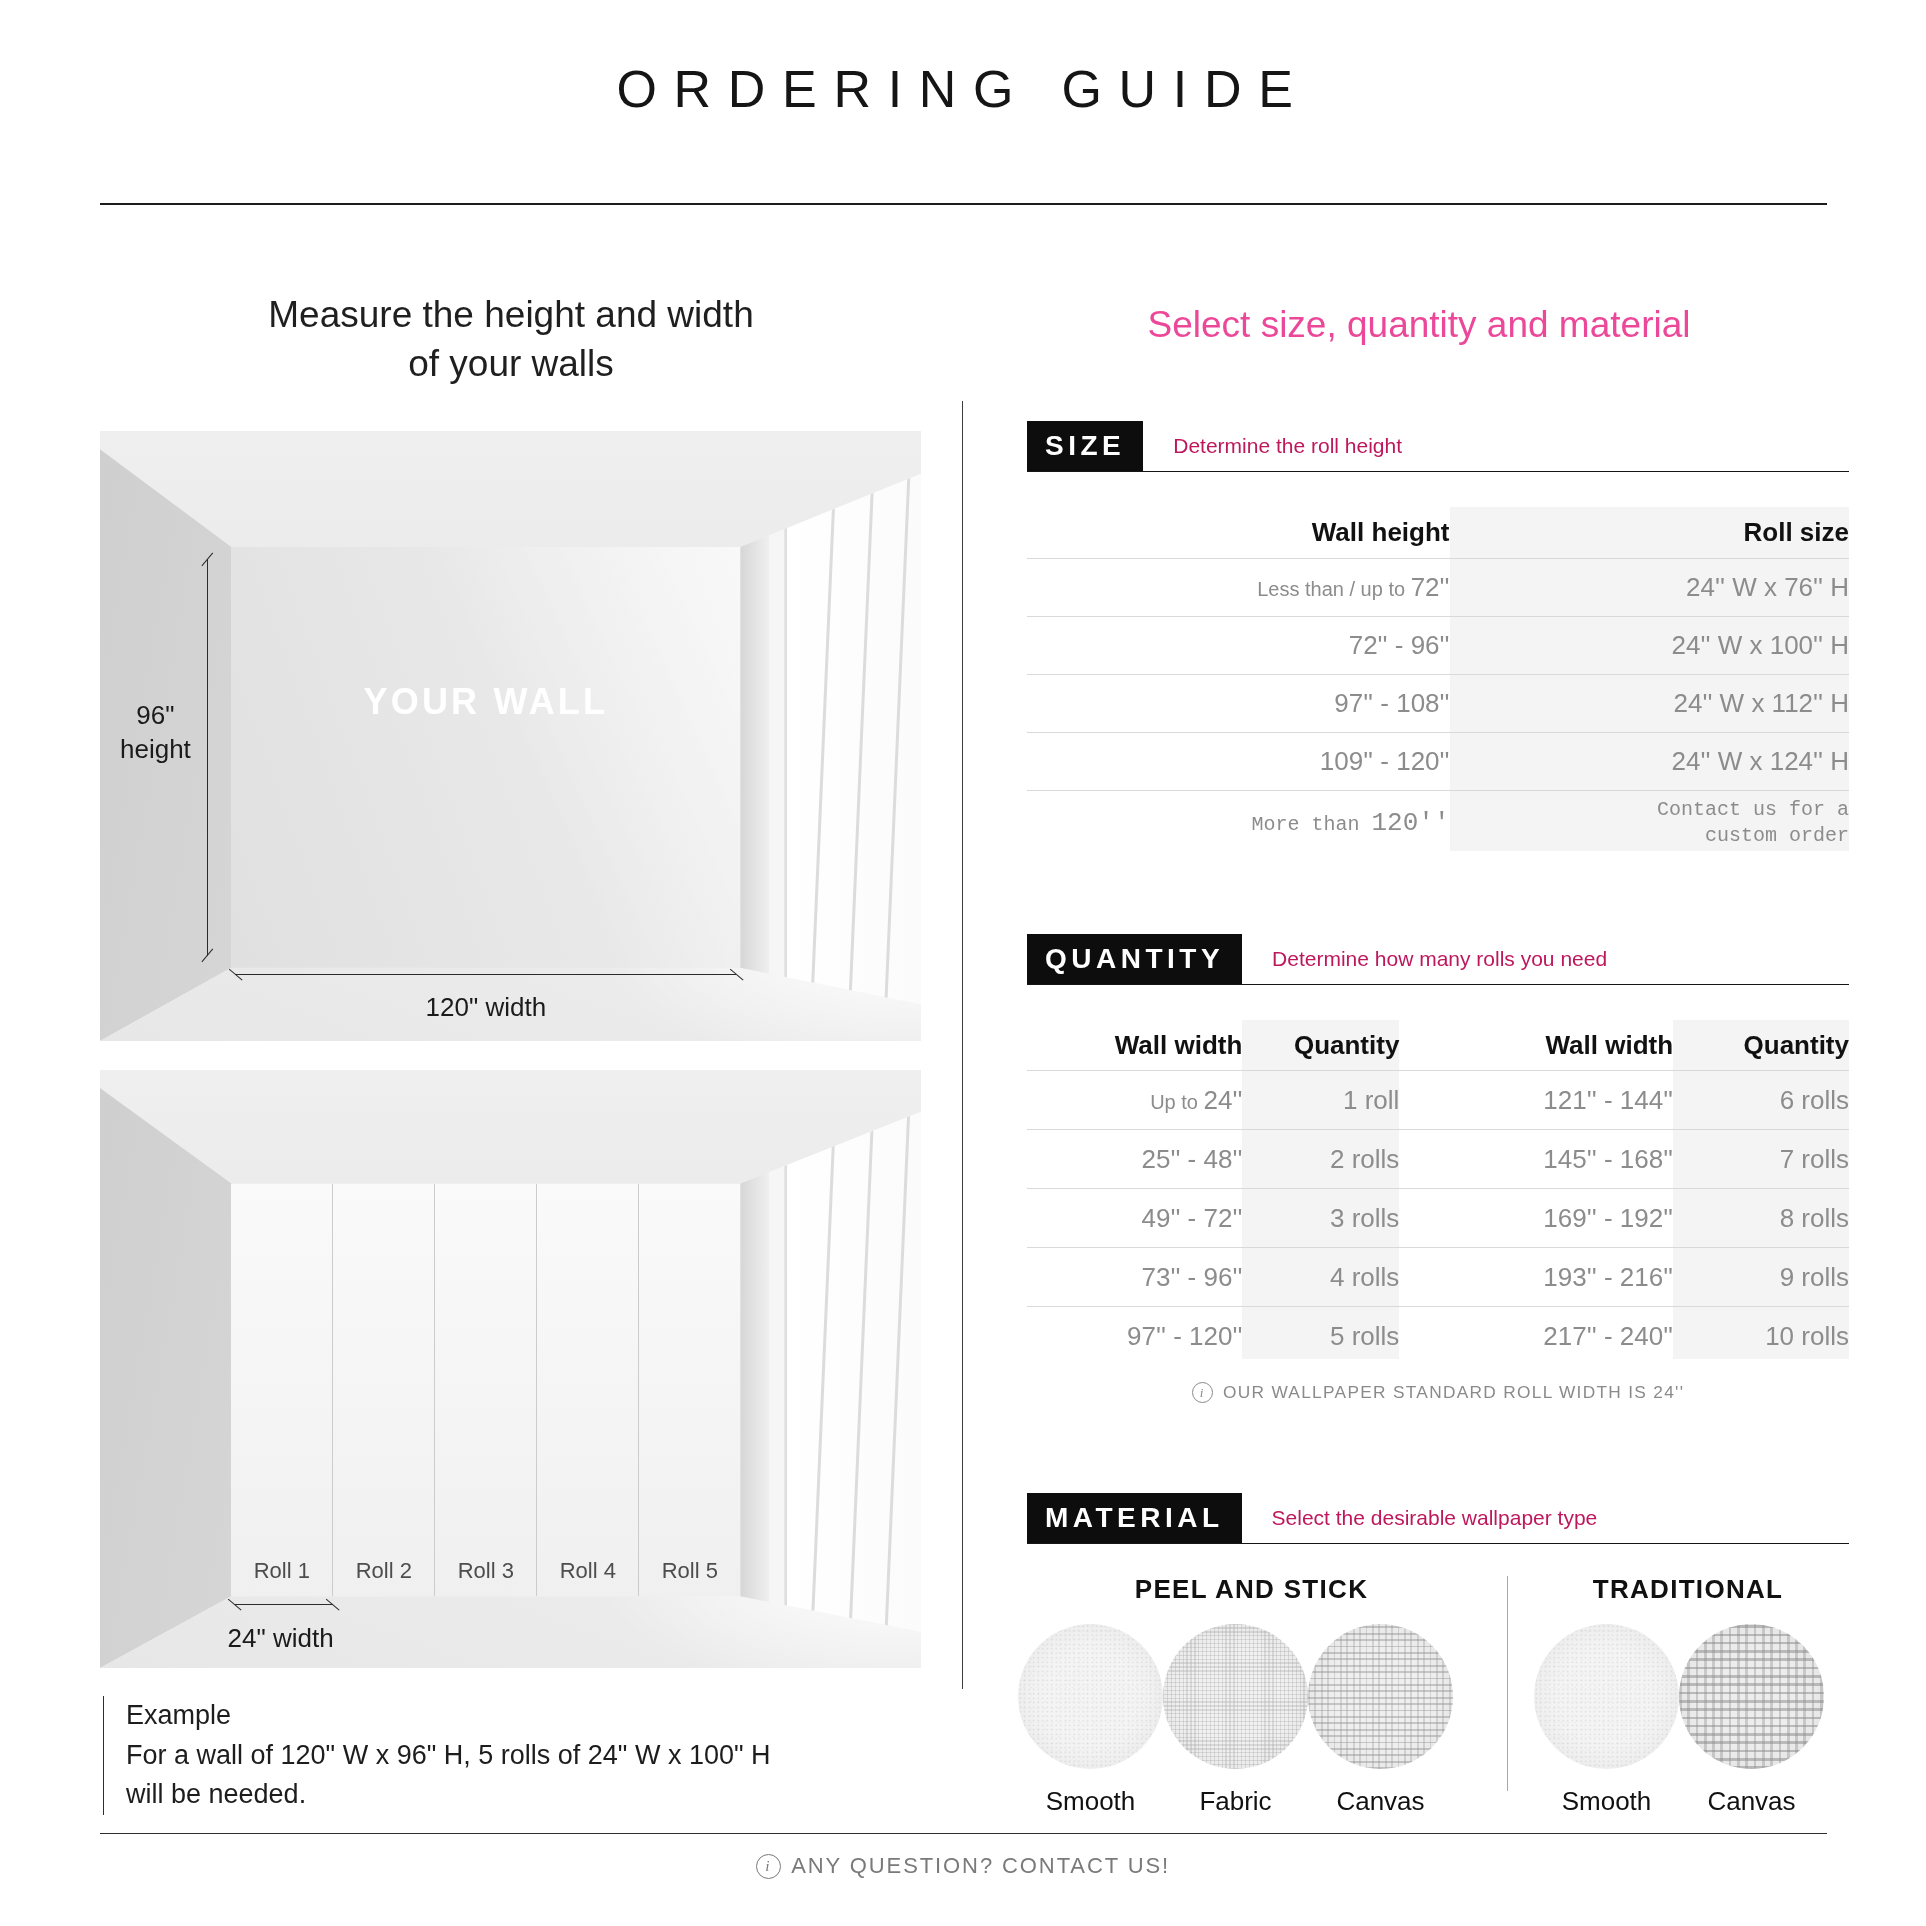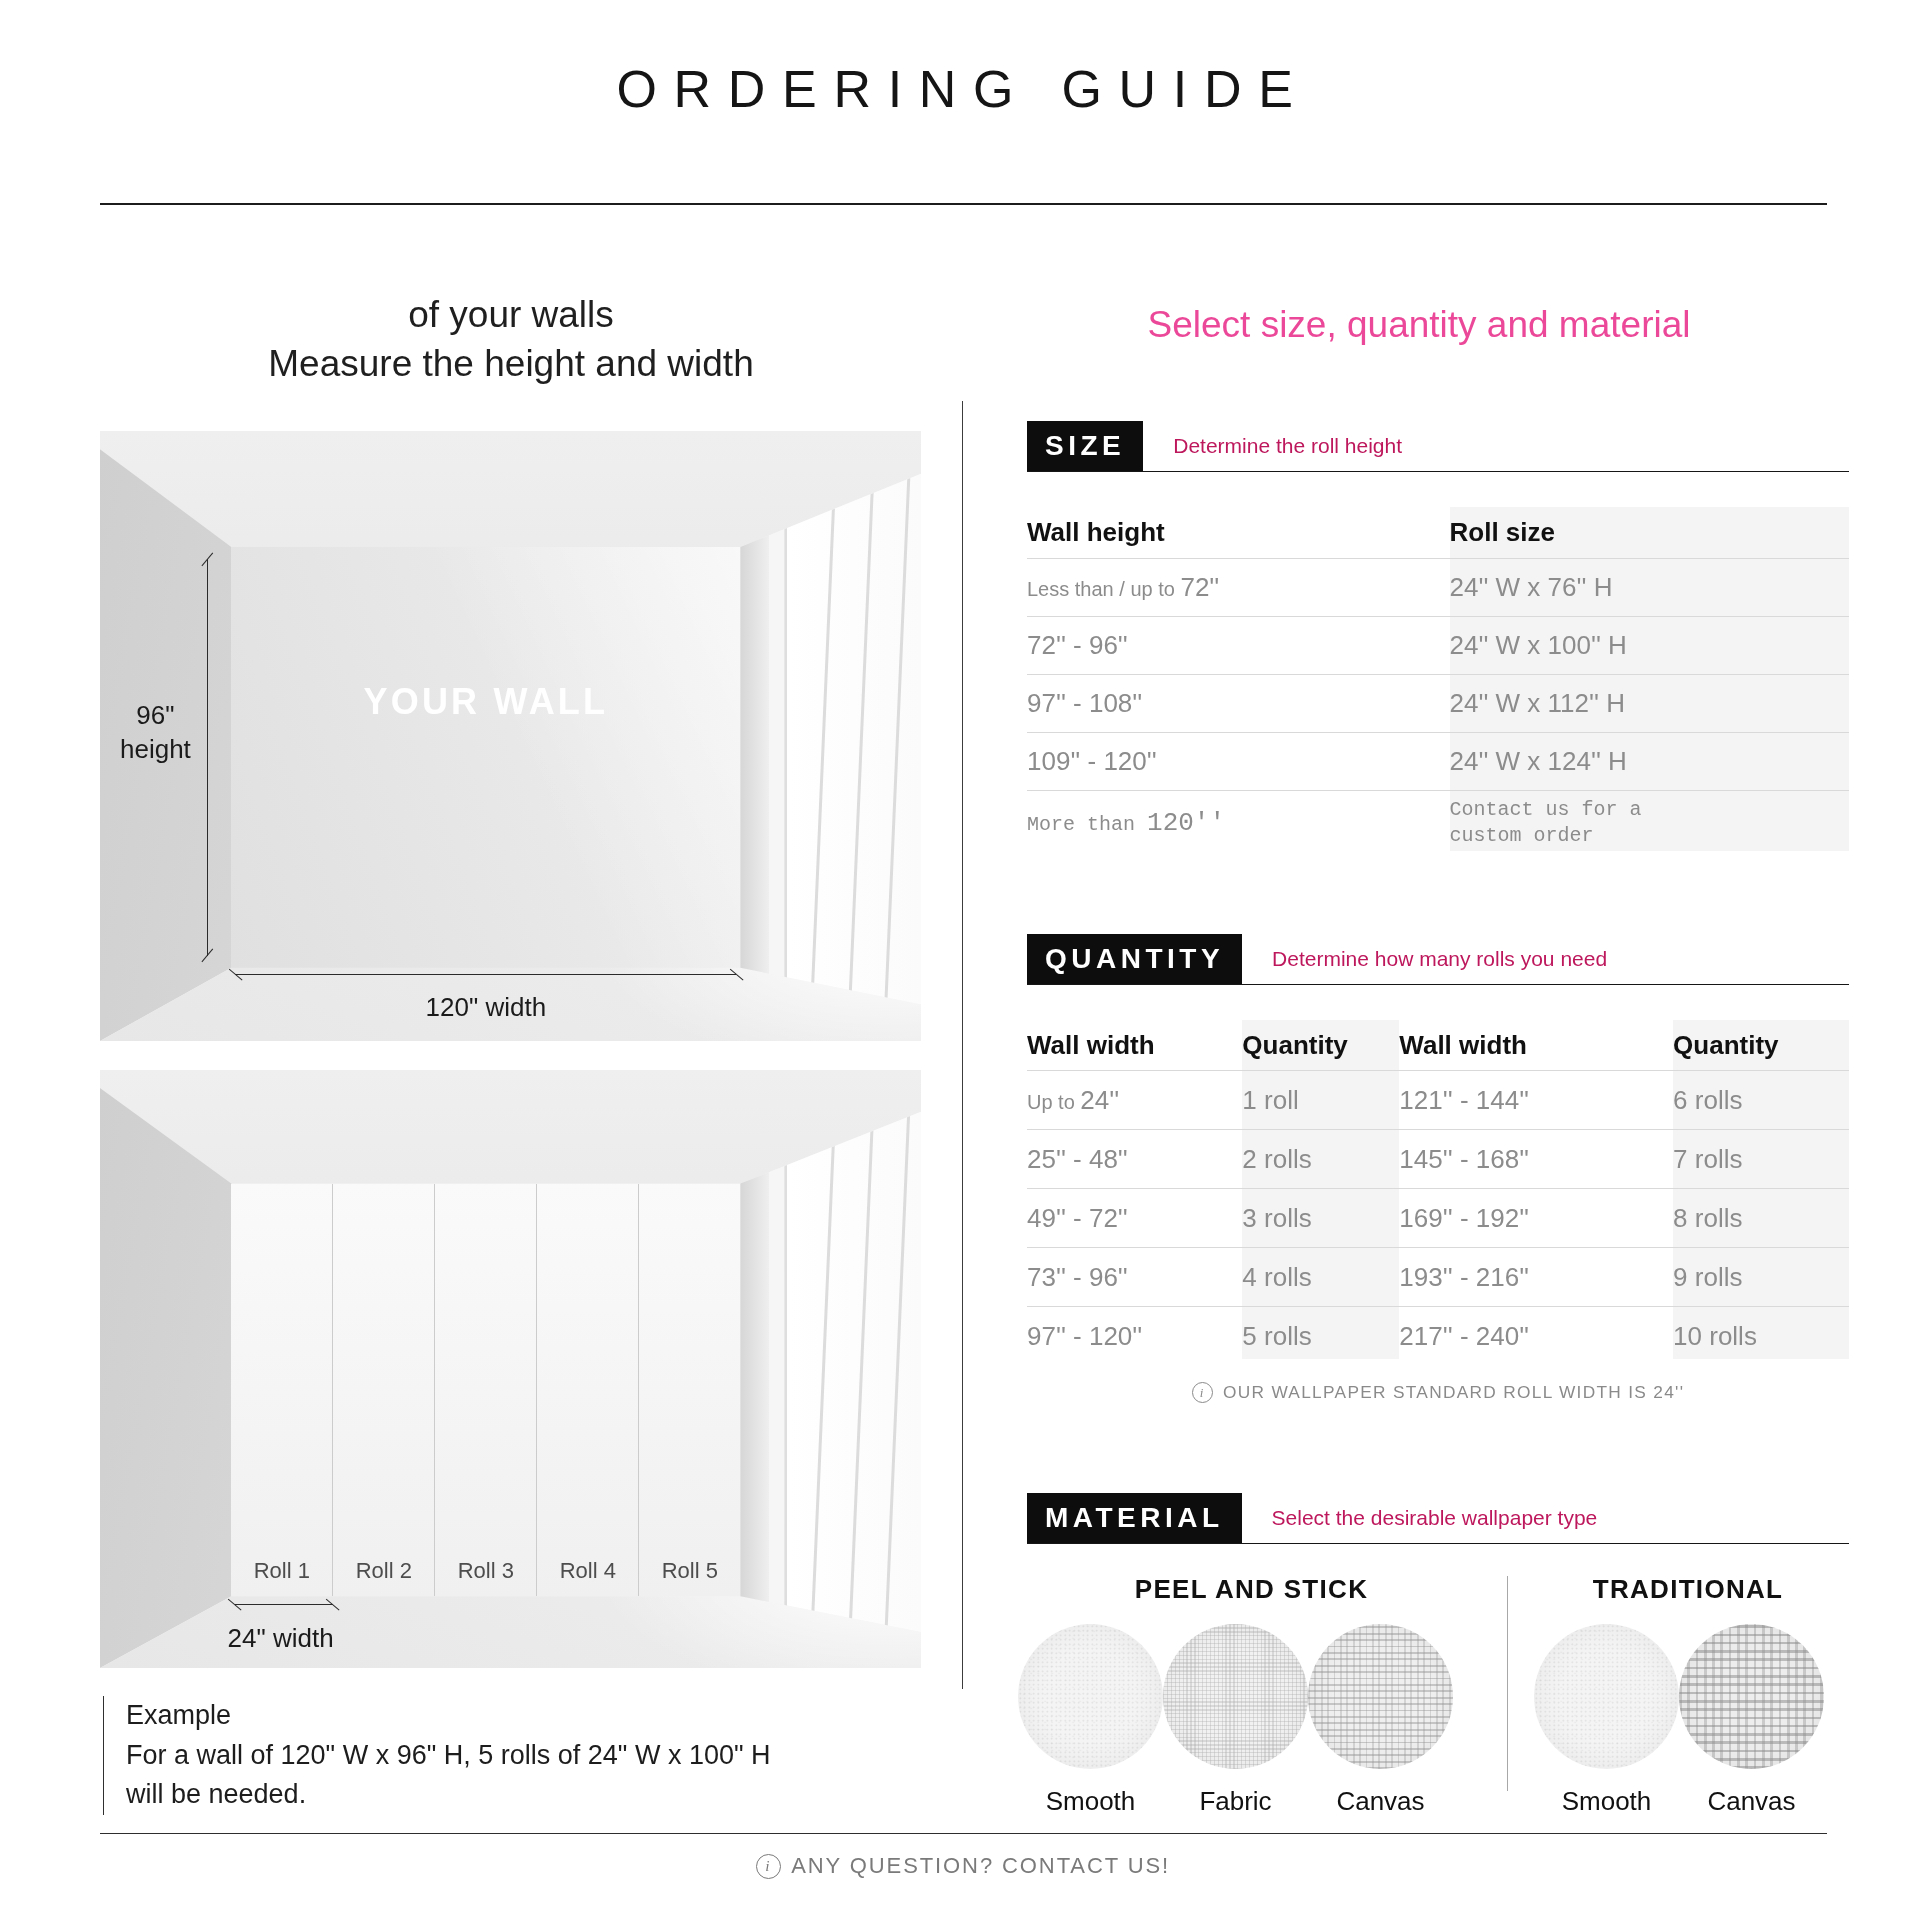--- a/index.html
+++ b/index.html
@@ -96,21 +96,21 @@
 
   
   .muted{color:#8c8c8c;}
   .size-table{left:1027px;top:507px;width:822px;height:344px;}
   .band{position:absolute;background:#f4f4f4;}
   .size-band{left:51.4%;right:0;top:0;bottom:0;}
   .s-row{position:relative;display:grid;grid-template-columns:51.4% 48.6%;align-items:center;
     height:57px;border-top:1.3px solid #d9d9d9;}
   .s-row.header{height:51px;border-top:none;}
   .s-row.last{height:64px;font-family:Liberation Mono, monospace;}
-  .cell{text-align:left;font-size:26px;}
+  .cell{text-align:right;font-size:26px;}
   .cell .small, .small{font-size:20px;}
   .th{font-size:26px;font-weight:600;color:#111111;}
   .contact-cell{line-height:1.3;}
 
   .q-table{left:1027px;top:1020px;width:822px;height:339px;}
   .q-band-1{left:26.2%;width:19.1%;top:0;bottom:0;}
   .q-band-2{left:78.6%;right:0;top:0;bottom:0;}
   .q-row{position:relative;display:grid;grid-template-columns:26.2% 19.1% 33.3% 21.4%;
     align-items:center;height:58px;border-top:1.3px solid #d9d9d9;}
   .q-row.header{height:50px;border-top:none;}
@@ -152,22 +152,22 @@
     font-size:22px;letter-spacing:1.9px;color:#7a7a7a;}
   .footer-note .info-circle{width:23px;height:23px;border-color:#7a7a7a;font-size:15.4px;}
 </style>
 </head>
 <body>
 
 <div class="abs page-title">ORDERING GUIDE</div>
 <div class="abs header-rule"></div>
 
 <div class="abs left-heading">
+  <span style="display:block">Measure the height and width</span>
   <span style="display:block">of your walls</span>
-  <span style="display:block">Measure the height and width</span>
 </div>
 <div class="abs right-heading">Select size, quantity and material</div>
 
 <div class="abs col-divider"></div>
 
 <div class="abs room room-top">
   <div class="ceiling"></div>
   <div class="left-wall"></div>
   <div class="back-wall"></div>
   <div class="floor"></div>

